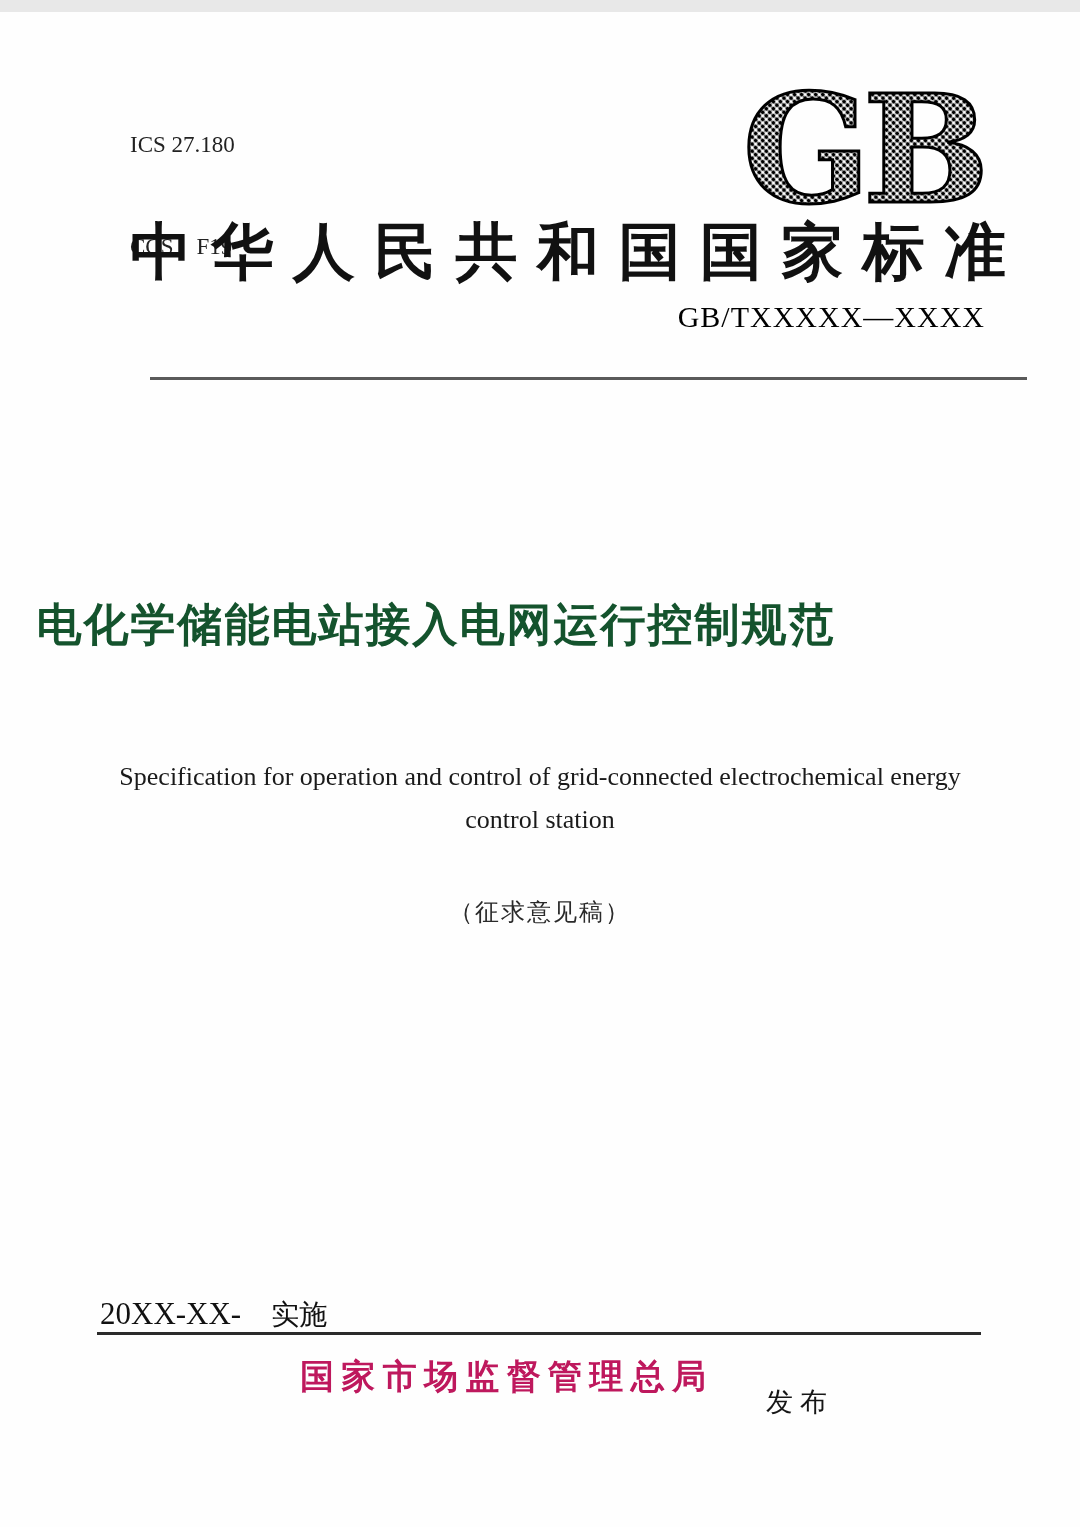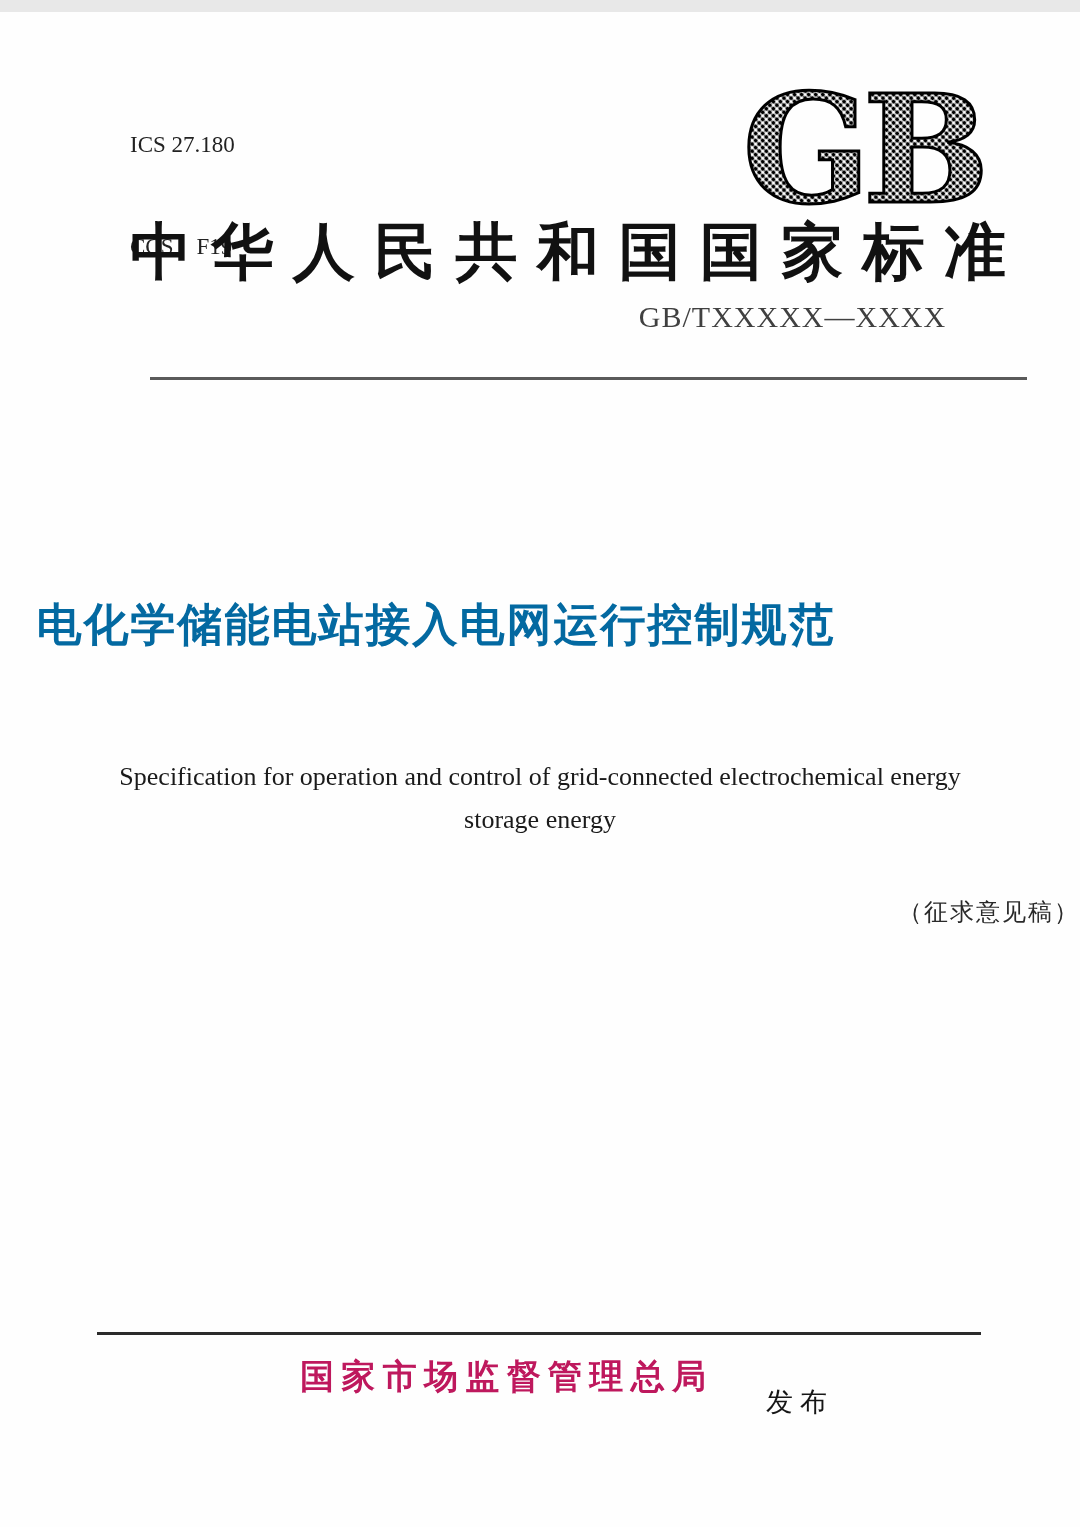--- a/index.html
+++ b/index.html
@@ -47,24 +47,24 @@
     text-align-last: justify;
     color: #111;
     font-family: "Liberation Serif", "DejaVu Serif", serif;
   }
 
   .std-number {
     position: absolute;
     left: 600px;
     top: 288px;
     width: 385px;
-    text-align: center;
+    text-align: right;
     font-size: 30px;
     letter-spacing: 1px;
-    color: #404040;
+    color: #000000;
   }
 
   .rule-top {
     position: absolute;
     left: 150px;
     top: 365px;
     width: 877px;
     height: 3px;
     background: #5a5a5a;
   }
@@ -72,42 +72,42 @@
   
   .title-zh {
     position: absolute;
     left: 0;
     top: 583px;
     width: 872px;
     text-align: center;
     font-size: 45px;
     font-weight: bold;
     letter-spacing: 2px;
-    color: #0369a1;
+    color: #14532d;
     font-family: "Liberation Sans", "DejaVu Sans", sans-serif;
   }
 
   
   .title-en {
     position: absolute;
     left: 90px;
     top: 743px;
     width: 900px;
     text-align: center;
     font-size: 26px;
     line-height: 43px;
     color: #1a1a1a;
   }
 
   .draft-note {
     position: absolute;
     left: 0;
     top: 884px;
     width: 1080px;
-    text-align: right;
+    text-align: center;
     font-size: 24px;
     letter-spacing: 2px;
     color: #2a2a2a;
   }
 
   
   .dates-row {
     position: absolute;
     left: 100px;
     top: 1284px;
@@ -185,25 +185,29 @@
   </svg>
 
   <div class="national-heading">中华人民共和国国家标准</div>
 
   <div class="std-number">GB/TXXXXX—XXXX</div>
 
   <div class="rule-top"></div>
 
   <div class="title-zh">电化学储能电站接入电网运行控制规范</div>
 
-  <div class="title-en">Specification for operation and control of grid-connected electrochemical energy storage energy</div>
+  <div class="title-en">Specification for operation and control of grid-connected electrochemical energy control station</div>
 
   <div class="draft-note">（征求意见稿）</div>
 
   <div class="dates-row">
+    <div class="date-right">
+      <span class="date-code">20XX-XX-</span>
+      <span class="date-label">实施</span>
+    </div>
   </div>
 
   <div class="rule-bottom"></div>
 
   <div class="issuer-block">
     <div class="issuer-line">国家市场监督管理总局</div>
   </div>
 
   <div class="publish-label">发布</div>
 

